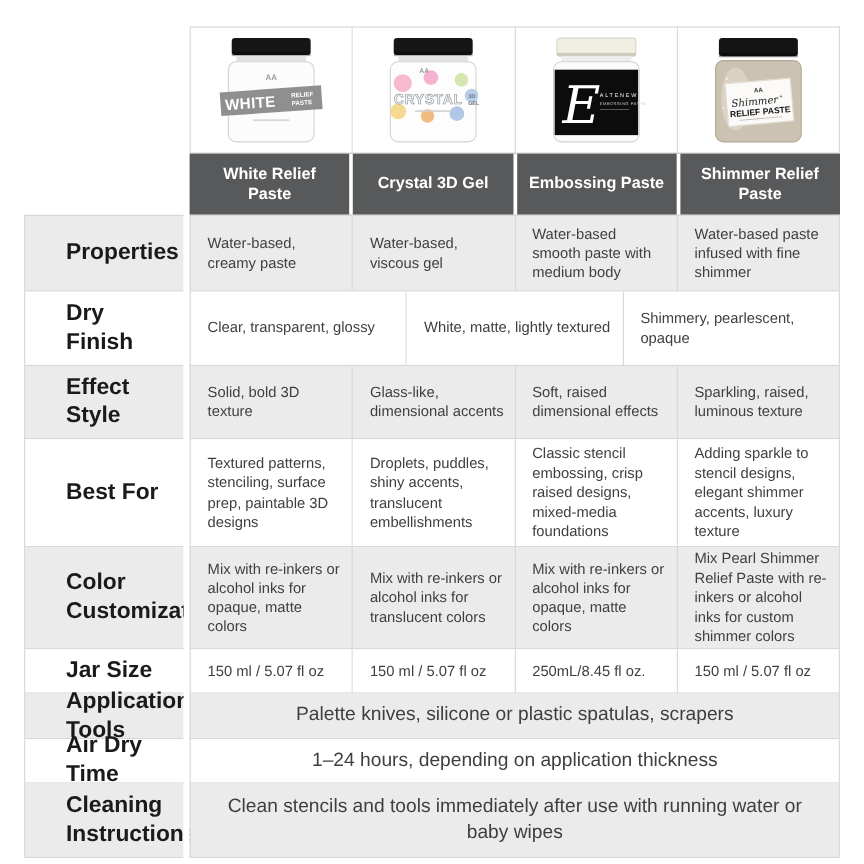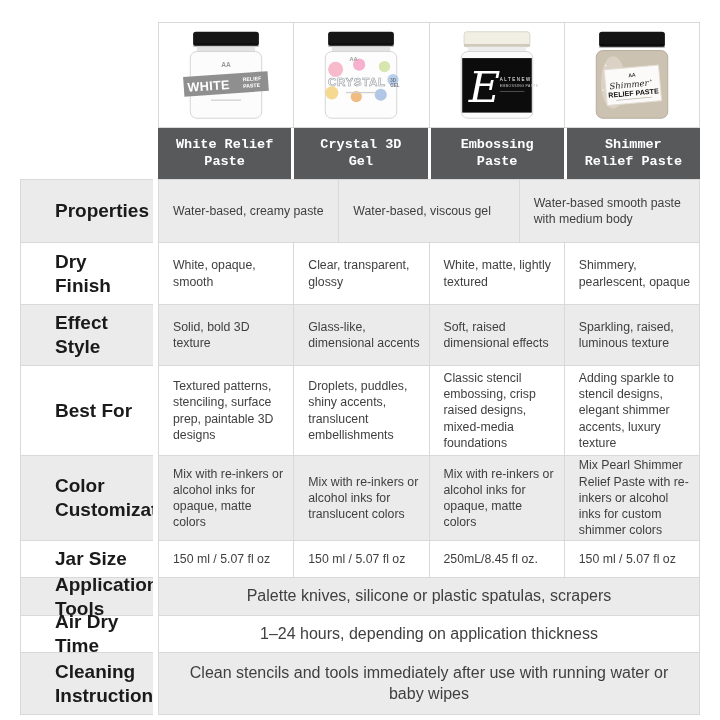--- a/index.html
+++ b/index.html
@@ -37,21 +37,21 @@
   .img-cell{
     flex:1;background:#fff;
     border-top:1px solid var(--border);
     border-right:1px solid var(--border);
     border-bottom:1px solid var(--border);
     display:flex;align-items:center;justify-content:center;
   }
   .img-cell.first{border-left:1px solid var(--border);}
 
   
-  .row-header{height:51px;font-family:Liberation Mono, monospace;}
+  .row-header{height:51px;}
   .head-cell{
     flex:1;background:var(--header-bg);color:#fff;
     display:flex;align-items:center;justify-content:center;
     text-align:center;font-weight:bold;font-size:13.5px;line-height:1.25;
     padding:0 10px;
   }
   .head-cell + .head-cell{border-left:3px solid #fff;}
 
   
   .data-row .cell{
@@ -175,26 +175,26 @@
     <div class="head-cell">Embossing Paste</div>
     <div class="head-cell">Shimmer Relief Paste</div>
   </div>
 
   <div class="row data-row first-data r-properties">
     <div class="cell-label">Properties</div>
     <div class="gutter"></div>
     <div class="cell">Water-based, creamy paste</div>
     <div class="cell">Water-based, viscous gel</div>
     <div class="cell">Water-based smooth paste with medium body</div>
+    <div class="cell">Water-based paste infused with fine shimmer</div>
   </div>
 
   <div class="row data-row r-dryfinish">
     <div class="cell-label">Dry Finish</div>
     <div class="gutter"></div>
-    <div class="cell">White, opaque, smooth</div>
     <div class="cell">Clear, transparent, glossy</div>
     <div class="cell">White, matte, lightly textured</div>
     <div class="cell">Shimmery, pearlescent, opaque</div>
   </div>
 
   <div class="row data-row r-effect">
     <div class="cell-label">Effect Style</div>
     <div class="gutter"></div>
     <div class="cell">Solid, bold 3D texture</div>
     <div class="cell">Glass-like, dimensional accents</div>

